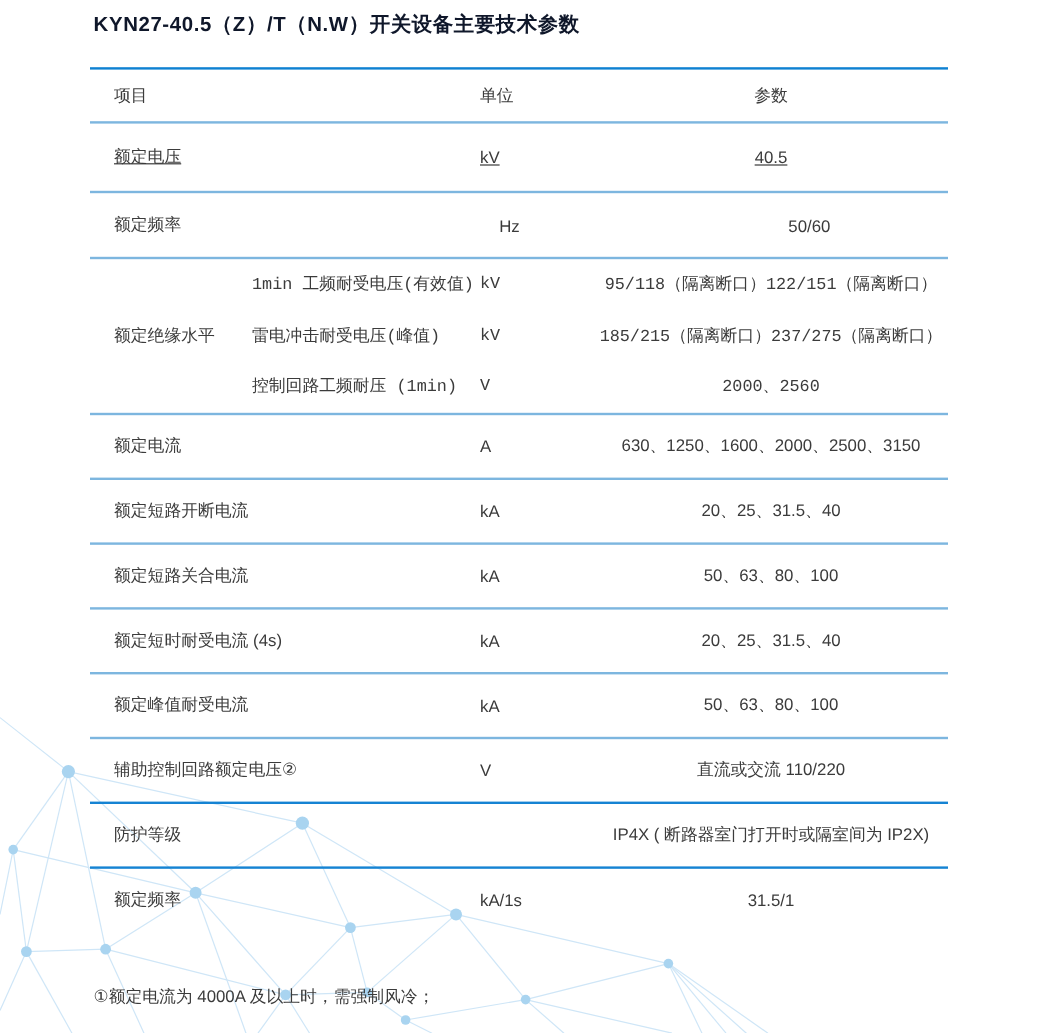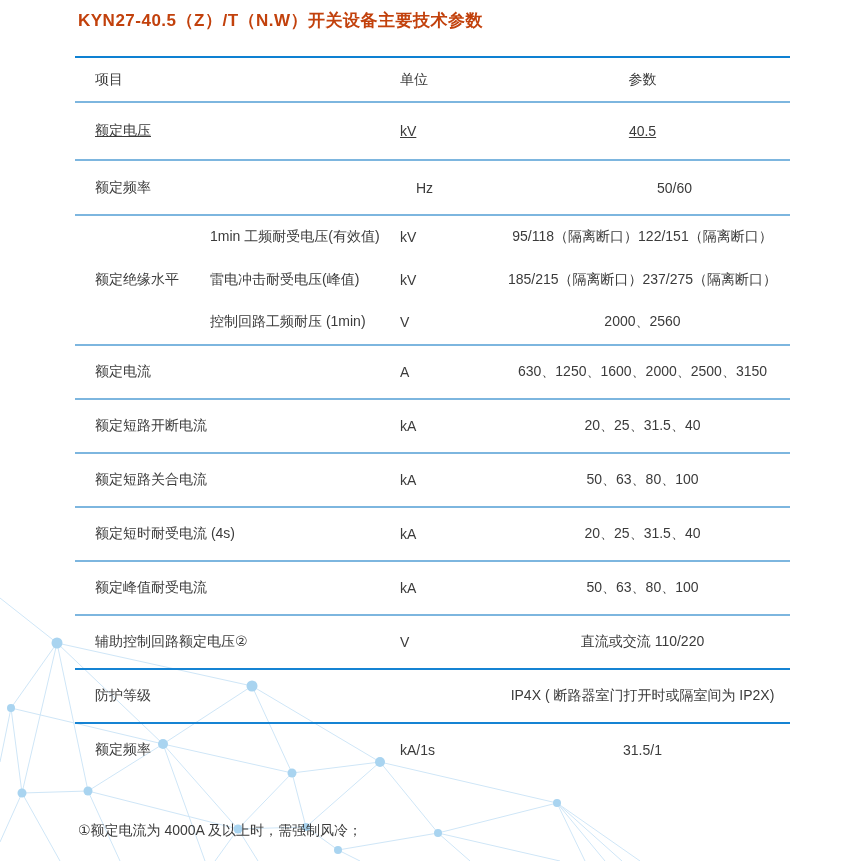--- a/index.html
+++ b/index.html
@@ -11,21 +11,21 @@
     font-family:"Liberation Sans","DejaVu Sans",sans-serif;
     color:#3b3b3b;
   }
   .bg-pattern{position:absolute;left:0;top:0;z-index:0;}
   .content{position:relative;z-index:1;}
 
   .title{
     margin:9px 0 0 78px;
     font-size:17px;
     font-weight:bold;
-    color:#c2410c;
+    color:#0f172a;
     letter-spacing:0.5px;
   }
 
   .spec-table{
     margin:24px 0 0 75px;
     width:715px;
     font-size:14px;
   }
   .t-head{
     display:grid;
@@ -52,21 +52,21 @@
     display:flex;
     border-top:2px solid #7db6df;
   }
   .g-label{
     width:135px;
     box-sizing:border-box;
     padding-left:20px;
     display:flex;
     align-items:center;
   }
-  .g-rows{flex:1;}
+  .g-rows{flex:1;font-family:Liberation Mono, monospace;}
   .g-row{
     display:grid;
     grid-template-columns:190px 95px 295px;
     height:42.6px;
     align-items:center;
   }
 
   .notes{
     margin:45px 0 0 78px;
     font-size:14px;

